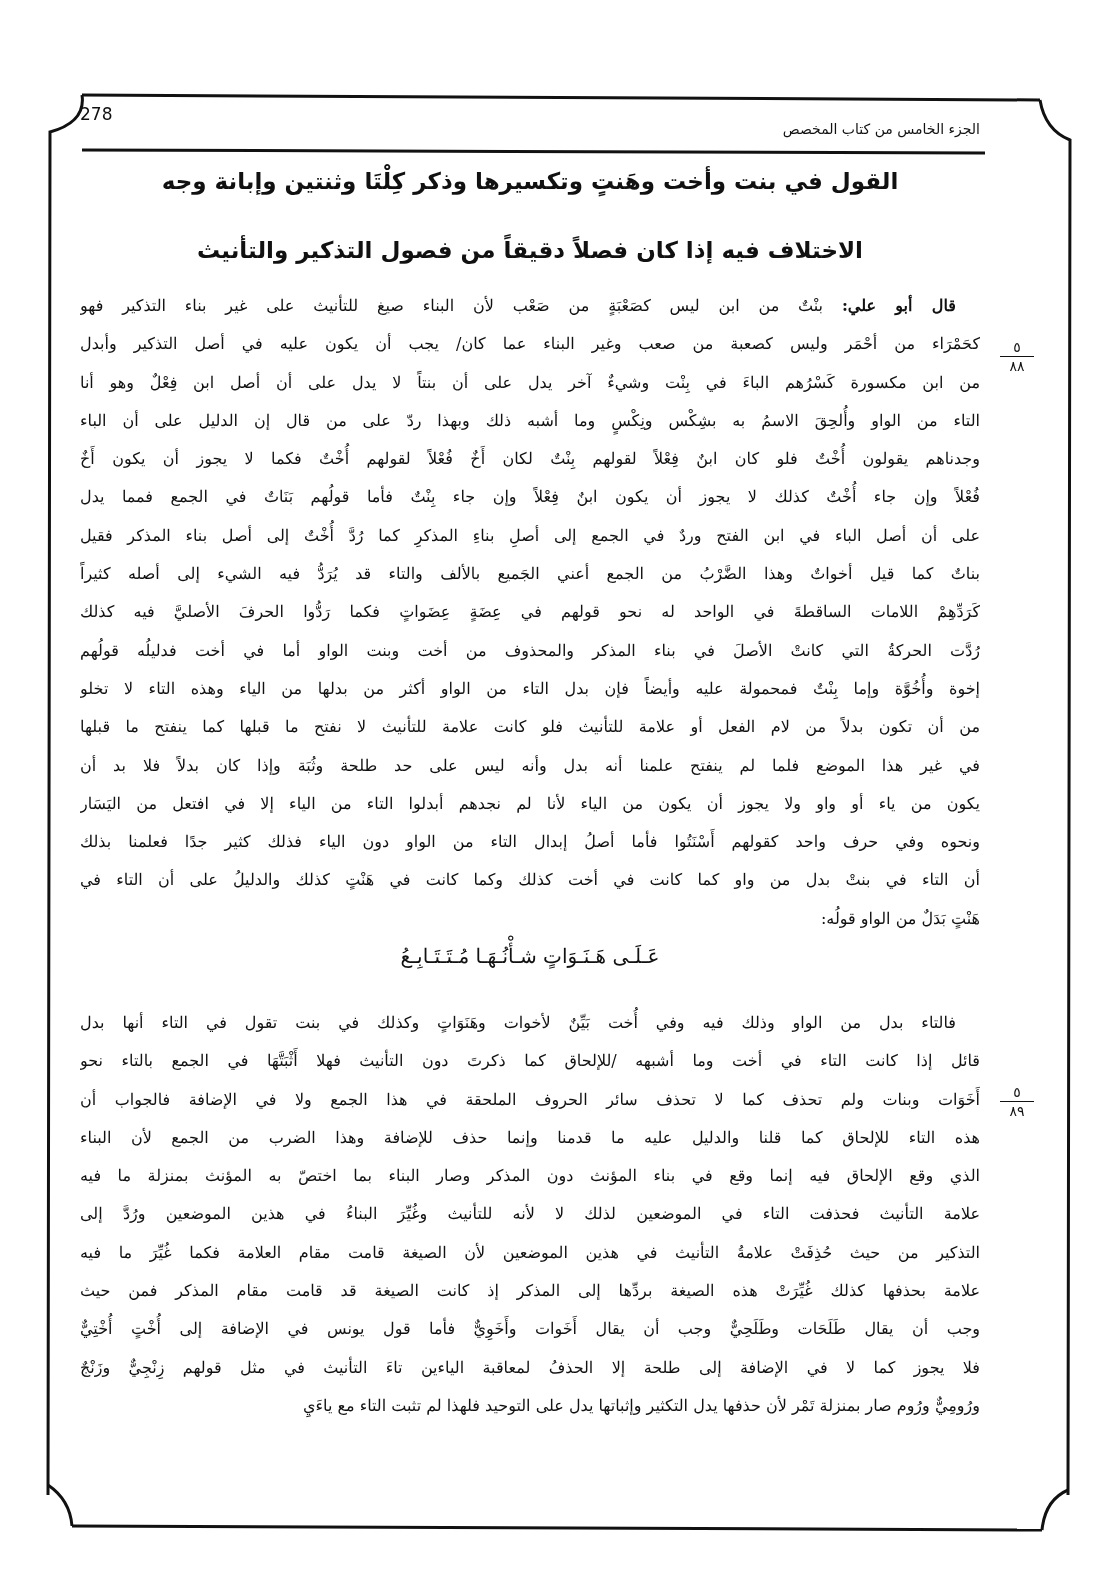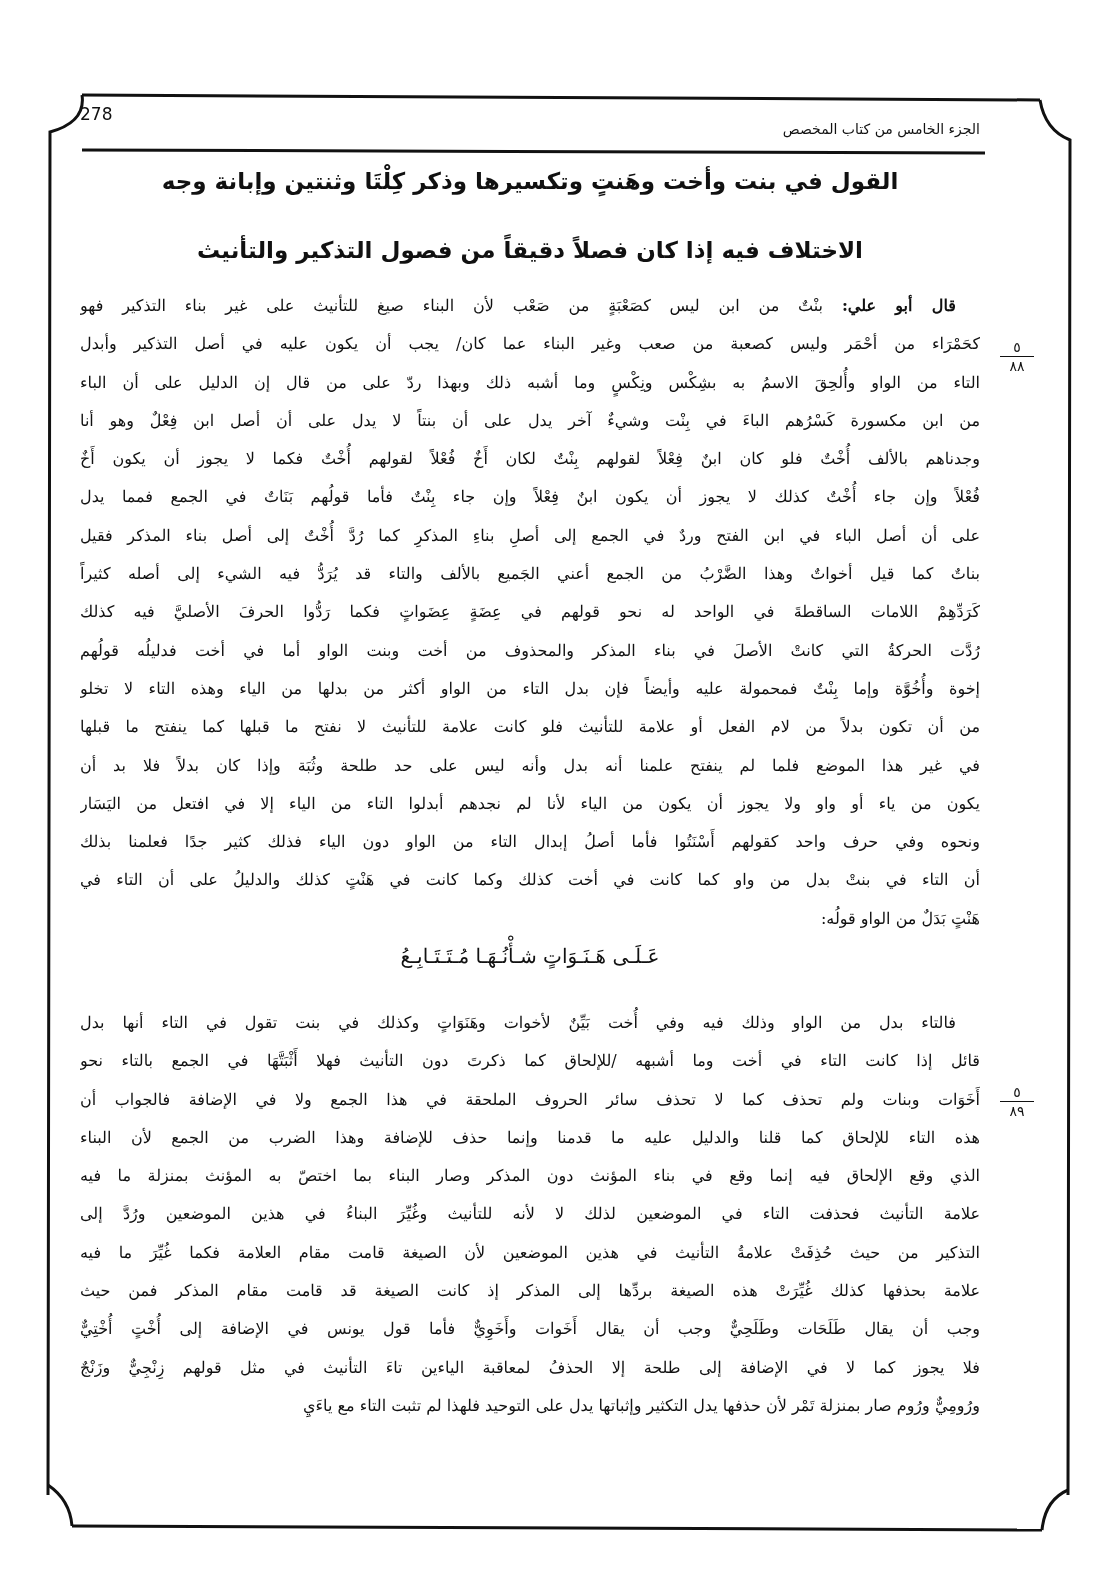--- a/index.html
+++ b/index.html
@@ -152,23 +152,23 @@
   <span class="den">٨٨</span>
 </div>
 <div class="margin-note mn-2">
   <span class="num">٥</span>
   <span class="den">٨٩</span>
 </div>
 
 <div class="body-text para-1">
   <span class="line indent"><span class="lead">قال أبو علي:</span><span> بنْتٌ من ابن ليس كصَعْبَةٍ من صَعْب لأن البناء صيغ للتأنيث على غير بناء التذكير فهو</span></span>
   <span class="line">كحَمْرَاء من أحْمَر وليس كصعبة من صعب وغير البناء عما كان/ يجب أن يكون عليه في أصل التذكير وأبدل</span>
+  <span class="line">من ابن مكسورة كَسْرُهم الباءَ في بِنْت وشيءٌ آخر يدل على أن بنتاً لا يدل على أن أصل ابن فِعْلٌ وهو أنا</span>
   <span class="line">التاء من الواو وأُلحِقَ الاسمُ به بشِكْس ونِكْسٍ وما أشبه ذلك وبهذا ردّ على من قال إن الدليل على أن الباء</span>
-  <span class="line">من ابن مكسورة كَسْرُهم الباءَ في بِنْت وشيءٌ آخر يدل على أن بنتاً لا يدل على أن أصل ابن فِعْلٌ وهو أنا</span>
-  <span class="line">وجدناهم بالألف أُخْتٌ فلو كان ابنٌ فِعْلاً لقولهم بِنْتٌ لكان أَخٌ فُعْلاً لقولهم أُخْتٌ فكما لا يجوز أن يكون أَخٌ</span>
+  <span class="line">وجدناهم يقولون أُخْتٌ فلو كان ابنٌ فِعْلاً لقولهم بِنْتٌ لكان أَخٌ فُعْلاً لقولهم أُخْتٌ فكما لا يجوز أن يكون أَخٌ</span>
   <span class="line">فُعْلاً وإن جاء أُخْتٌ كذلك لا يجوز أن يكون ابنٌ فِعْلاً وإن جاء بِنْتٌ فأما قولُهم بَنَاتٌ في الجمع فمما يدل</span>
   <span class="line">على أن أصل الباء في ابن الفتح وردٌ في الجمع إلى أصلِ بناءِ المذكرِ كما رُدَّ أُخْتٌ إلى أصل بناء المذكر فقيل</span>
   <span class="line">بناتٌ كما قيل أخواتٌ وهذا الضَّرْبُ من الجمع أعني الجَميع بالألف والتاء قد يُرَدُّ فيه الشيء إلى أصله كثيراً</span>
   <span class="line">كَرَدِّهِمْ اللامات الساقطةَ في الواحد له نحو قولهم في عِضَةٍ عِضَواتٍ فكما رَدُّوا الحرفَ الأصليَّ فيه كذلك</span>
   <span class="line">رُدَّت الحركةُ التي كانتْ الأصلَ في بناء المذكر والمحذوف من أخت وبنت الواو أما في أخت فدليلُه قولُهم</span>
   <span class="line">إخوة وأُخُوَّة وإما بِنْتٌ فمحمولة عليه وأيضاً فإن بدل التاء من الواو أكثر من بدلها من الياء وهذه التاء لا تخلو</span>
   <span class="line">من أن تكون بدلاً من لام الفعل أو علامة للتأنيث فلو كانت علامة للتأنيث لا نفتح ما قبلها كما ينفتح ما قبلها</span>
   <span class="line">في غير هذا الموضع فلما لم ينفتح علمنا أنه بدل وأنه ليس على حد طلحة وثُبَة وإذا كان بدلاً فلا بد أن</span>
   <span class="line">يكون من ياء أو واو ولا يجوز أن يكون من الياء لأنا لم نجدهم أبدلوا التاء من الياء إلا في افتعل من اليَسَار</span>
   <span class="line">ونحوه وفي حرف واحد كقولهم أَسْنَتُوا فأما أصلُ إبدال التاء من الواو دون الياء فذلك كثير جدًا فعلمنا بذلك</span>

